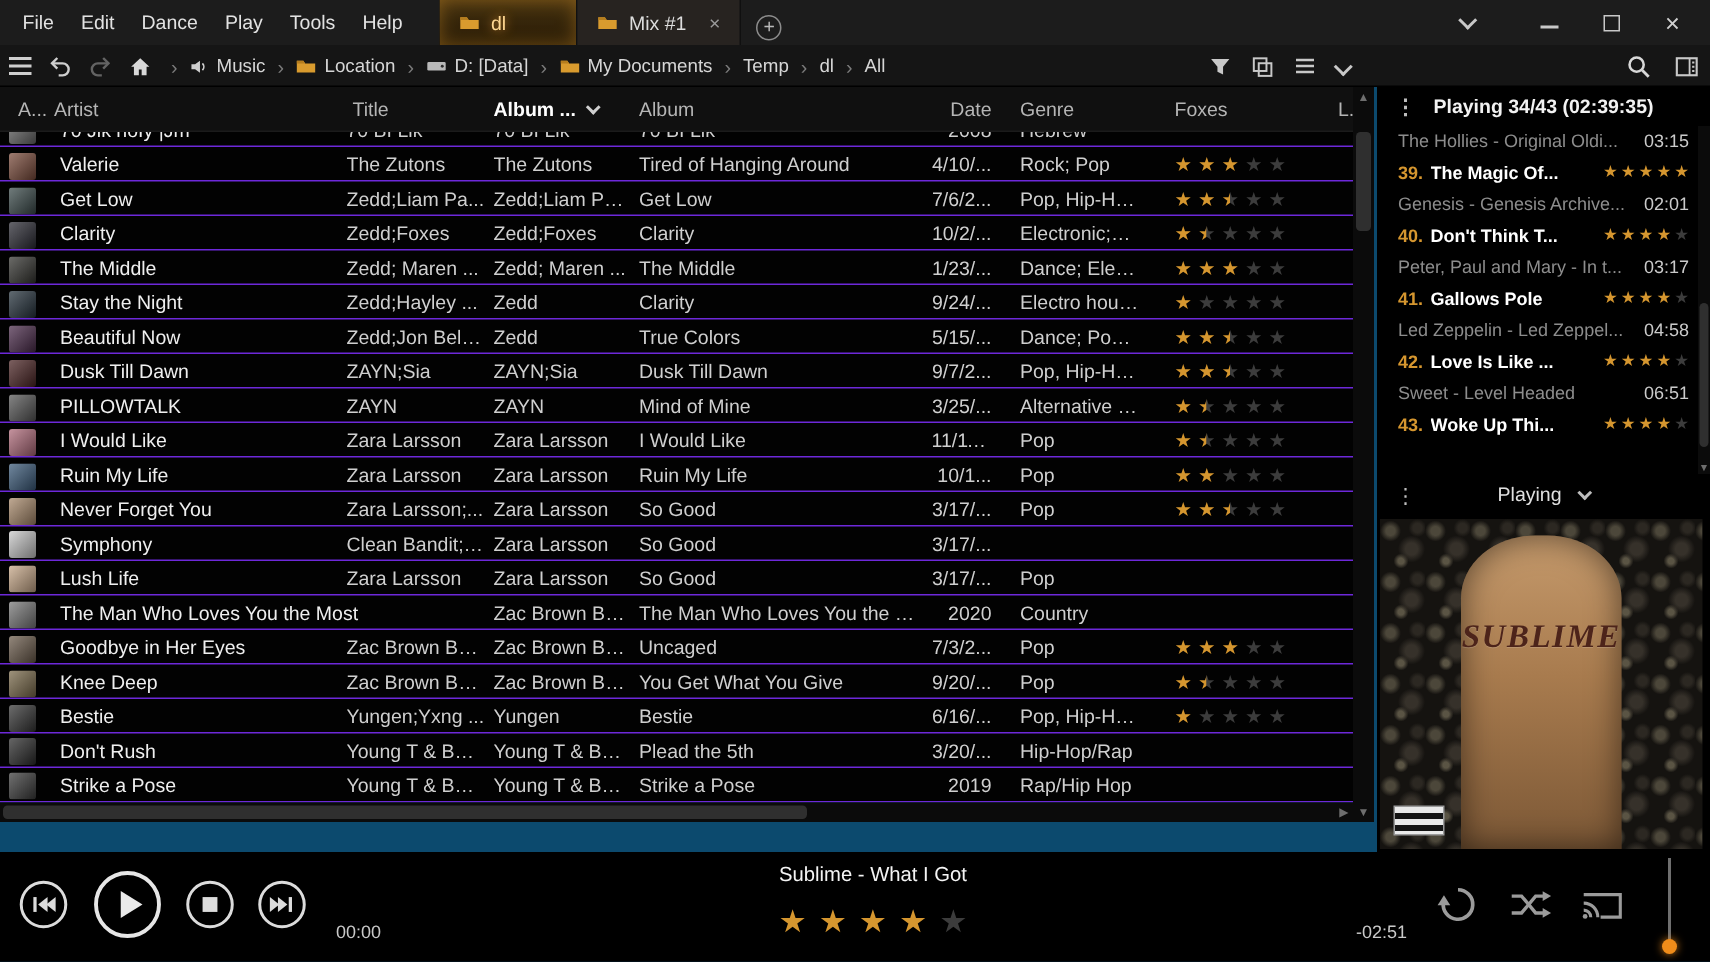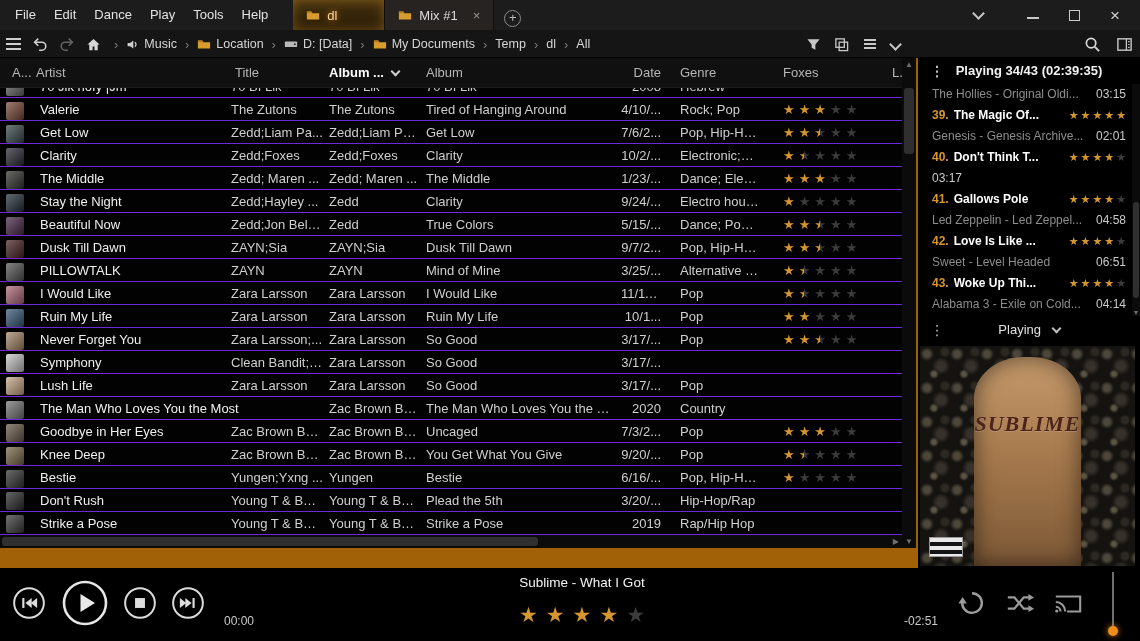--- a/index.html
+++ b/index.html
@@ -1,18 +1,18 @@
 <!DOCTYPE html>
 <html><head>
 <meta charset="utf-8">
 <style>
   *{margin:0;padding:0;box-sizing:border-box}
   html,body{width:1140px;height:641px;background:#000;overflow:hidden;
     font-family:"Liberation Sans",sans-serif;color:#e6e6e6;-webkit-font-smoothing:antialiased}
-  .app{position:relative;width:1140px;height:641px;background:#a16207;overflow:hidden}
+  .app{position:relative;width:1140px;height:641px;background:#0c4a6e;overflow:hidden}
 
   
   .titlebar{position:absolute;top:0;left:0;right:0;height:30px;background:#1c1c1c;display:flex;align-items:center}
   .menus{display:flex;padding-left:6px}
   .menu-item{padding:0 9px;font-size:13px;line-height:30px;color:#e2e2e2;cursor:default}
   .tabs{display:flex;height:30px;margin-left:16px}
   .tab{display:flex;align-items:center;gap:7px;padding:0 13px;font-size:13px;color:#ddd;
        background:#272320;border-right:1px solid #101010;min-width:92px}
   .tab.active{background:linear-gradient(180deg,#43300f,#281b06);color:#ffd892;
        box-shadow:inset 0 0 12px rgba(255,176,48,.35);text-shadow:0 0 7px rgba(255,170,60,.8)}
@@ -710,20 +710,21 @@
           <span class="qtitle">Don't Think T...</span>
           <span class="stars qstars">
             <span class="star full">★</span>
             <span class="star full">★</span>
             <span class="star full">★</span>
             <span class="star full">★</span>
             <span class="star empty">★</span>
           </span>
         </div>
         <div class="qsub">
+          <span class="t">Peter, Paul and Mary - In t...</span>
           <span class="qtime">03:17</span>
         </div>
         <div class="qtrack">
           <span class="qnum">41.</span>
           <span class="qtitle">Gallows Pole</span>
           <span class="stars qstars">
             <span class="star full">★</span>
             <span class="star full">★</span>
             <span class="star full">★</span>
             <span class="star full">★</span>
@@ -752,24 +753,20 @@
         <div class="qtrack">
           <span class="qnum">43.</span>
           <span class="qtitle">Woke Up Thi...</span>
           <span class="stars qstars">
             <span class="star full">★</span>
             <span class="star full">★</span>
             <span class="star full">★</span>
             <span class="star full">★</span>
             <span class="star empty">★</span>
           </span>
-        </div>
-        <div class="qsub">
-          <span class="t">Alabama 3 - Exile on Cold...</span>
-          <span class="qtime">04:14</span>
         </div>
       </div>
     <div class="qscroll">
       <div class="qthumb"></div>
       <span class="qarrow">▼</span>
     </div>
 
     <div class="np-header">
       <span class="kebab">⋮</span>
       <span>Playing</span>

